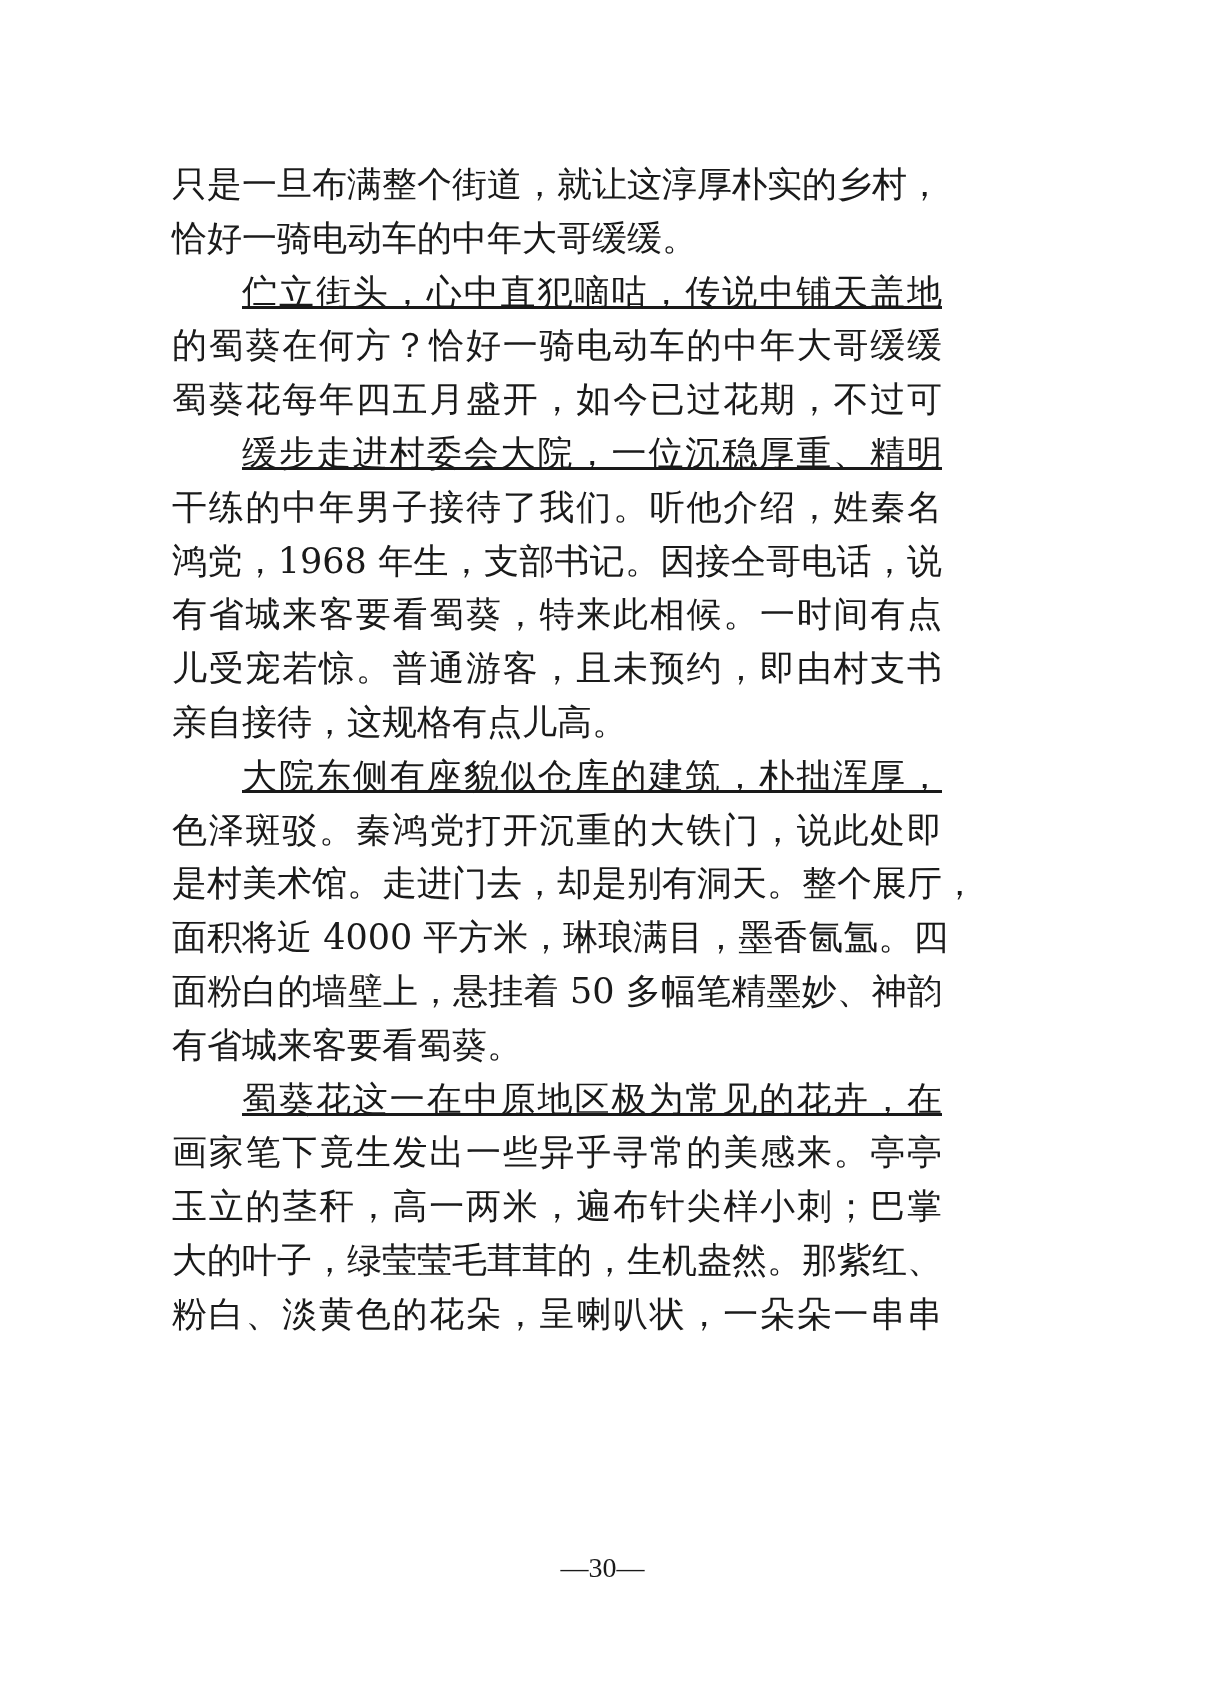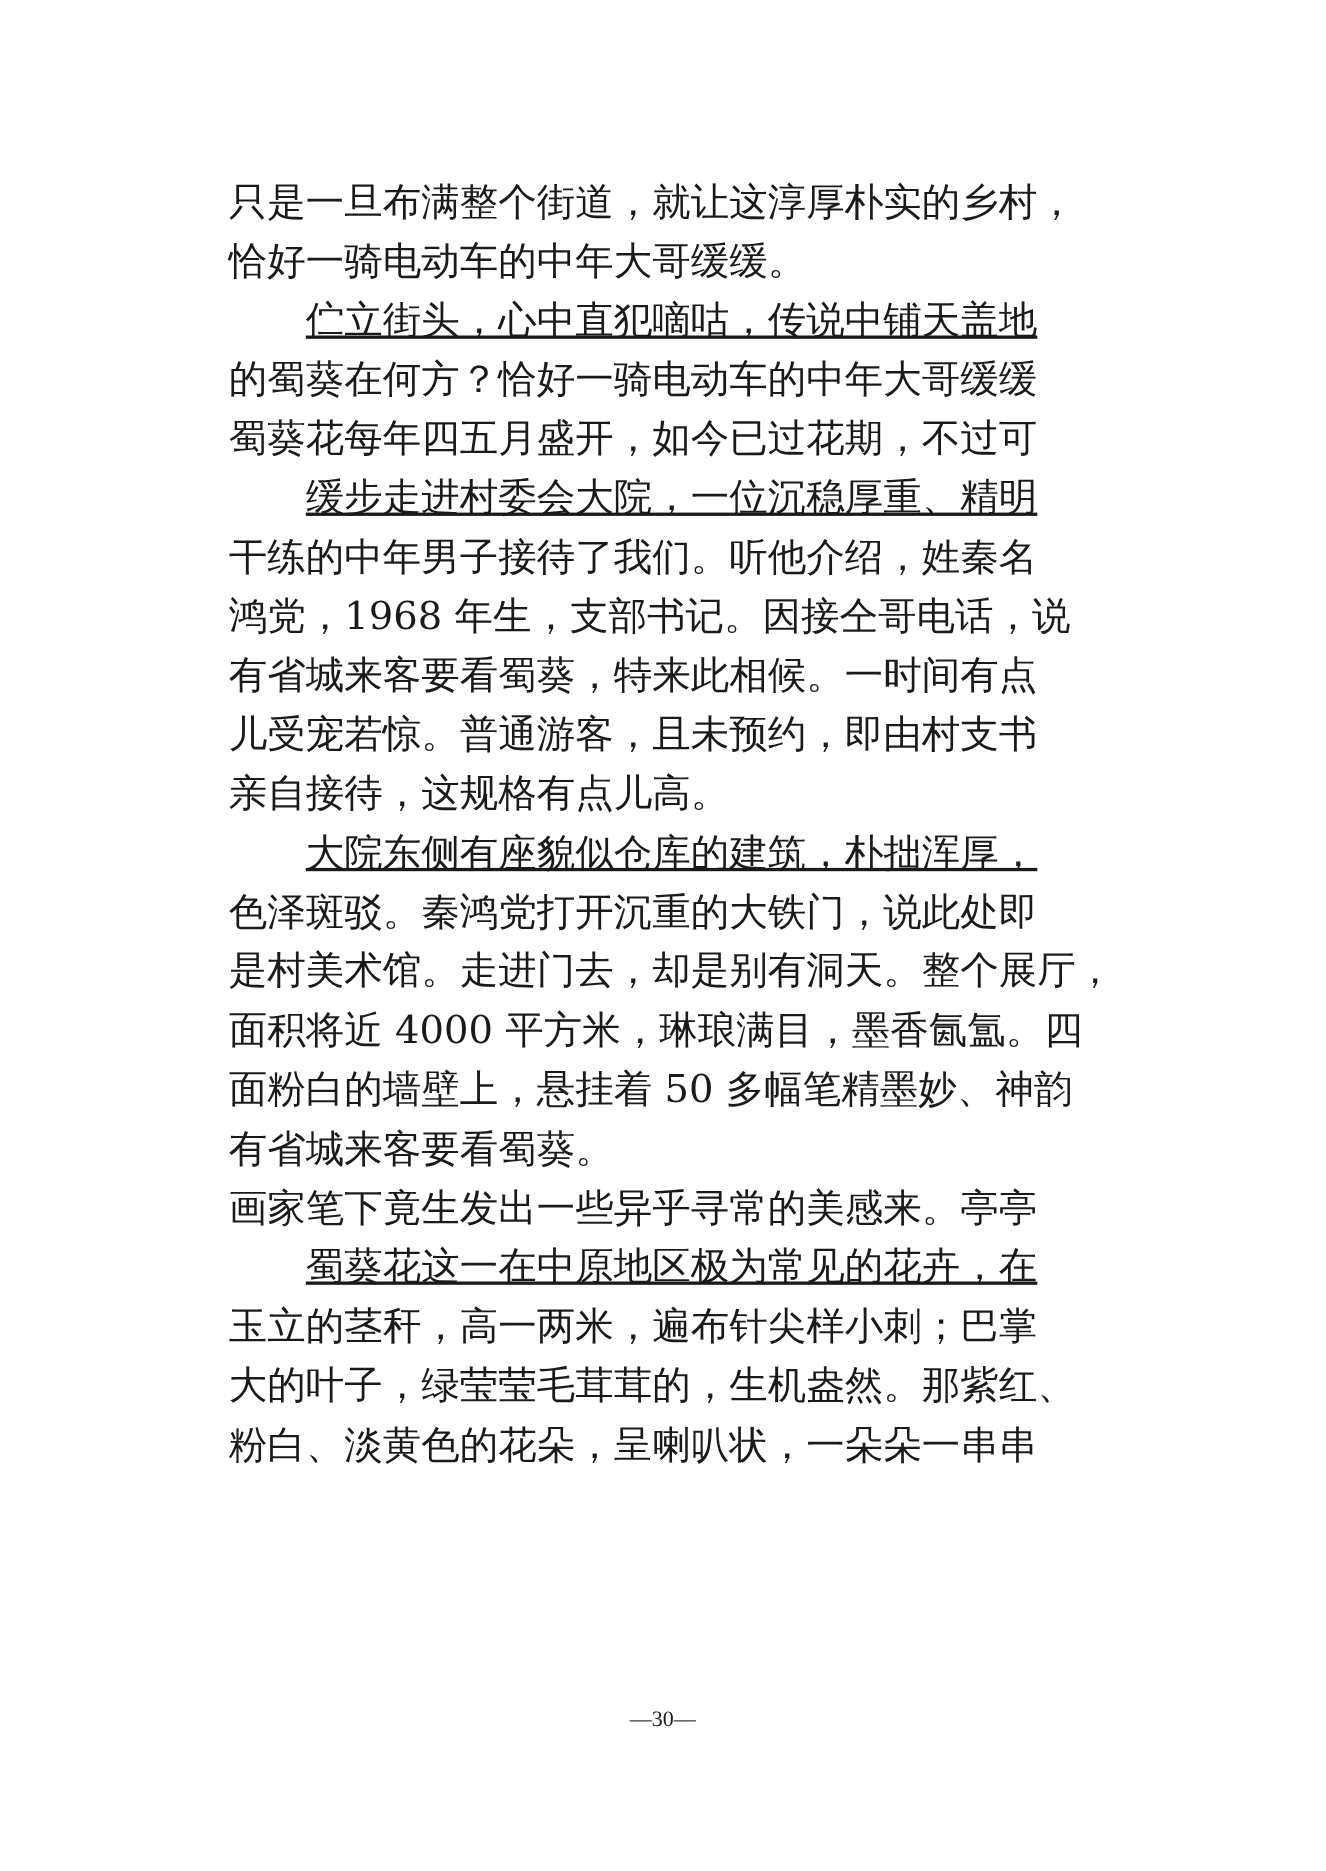--- a/index.html
+++ b/index.html
@@ -13,31 +13,30 @@
     color: #1a1a1a;
   }
   .line {
     height: 53.8px;
     line-height: 53.8px;
     font-size: 35px;
     white-space: nowrap;
     text-align: justify;
     text-align-last: justify;
     letter-spacing: 0px;
-    margin-left: 36px;
   }
   .line.last { text-align-last: left; }
   .line.indent { padding-left: 70px; text-decoration: underline; }
   .page-number {
     position: absolute;
     left: 0; width: 1205px;
     top: 1552px;
     text-align: center;
     font-family: "Liberation Serif", "DejaVu Serif", serif;
-    font-size: 20px;
+    font-size: 28px;
     color: #1a1a1a;
   }
 </style>
 </head>
 <body>
 
 <div class="page">
 
   <div class="paragraph">
     <div class="line">只是一旦布满整个街道，就让这淳厚朴实的乡村，</div>
@@ -62,21 +61,21 @@
   <div class="paragraph">
     <div class="line indent">大院东侧有座貌似仓库的建筑，朴拙浑厚，</div>
     <div class="line">色泽斑驳。秦鸿党打开沉重的大铁门，说此处即</div>
     <div class="line">是村美术馆。走进门去，却是别有洞天。整个展厅，</div>
     <div class="line">面积将近 4000 平方米，琳琅满目，墨香氤氲。四</div>
     <div class="line">面粉白的墙壁上，悬挂着 50 多幅笔精墨妙、神韵</div>
     <div class="line last">有省城来客要看蜀葵。</div>
   </div>
 
   <div class="paragraph">
+    <div class="line indent">蜀葵花这一在中原地区极为常见的花卉，在</div>
     <div class="line">画家笔下竟生发出一些异乎寻常的美感来。亭亭</div>
-    <div class="line indent">蜀葵花这一在中原地区极为常见的花卉，在</div>
     <div class="line">玉立的茎秆，高一两米，遍布针尖样小刺；巴掌</div>
     <div class="line">大的叶子，绿莹莹毛茸茸的，生机盎然。那紫红、</div>
     <div class="line">粉白、淡黄色的花朵，呈喇叭状，一朵朵一串串</div>
   </div>
 </div>
 
 <div class="page-number">—30—</div>
 
 </body></html>

